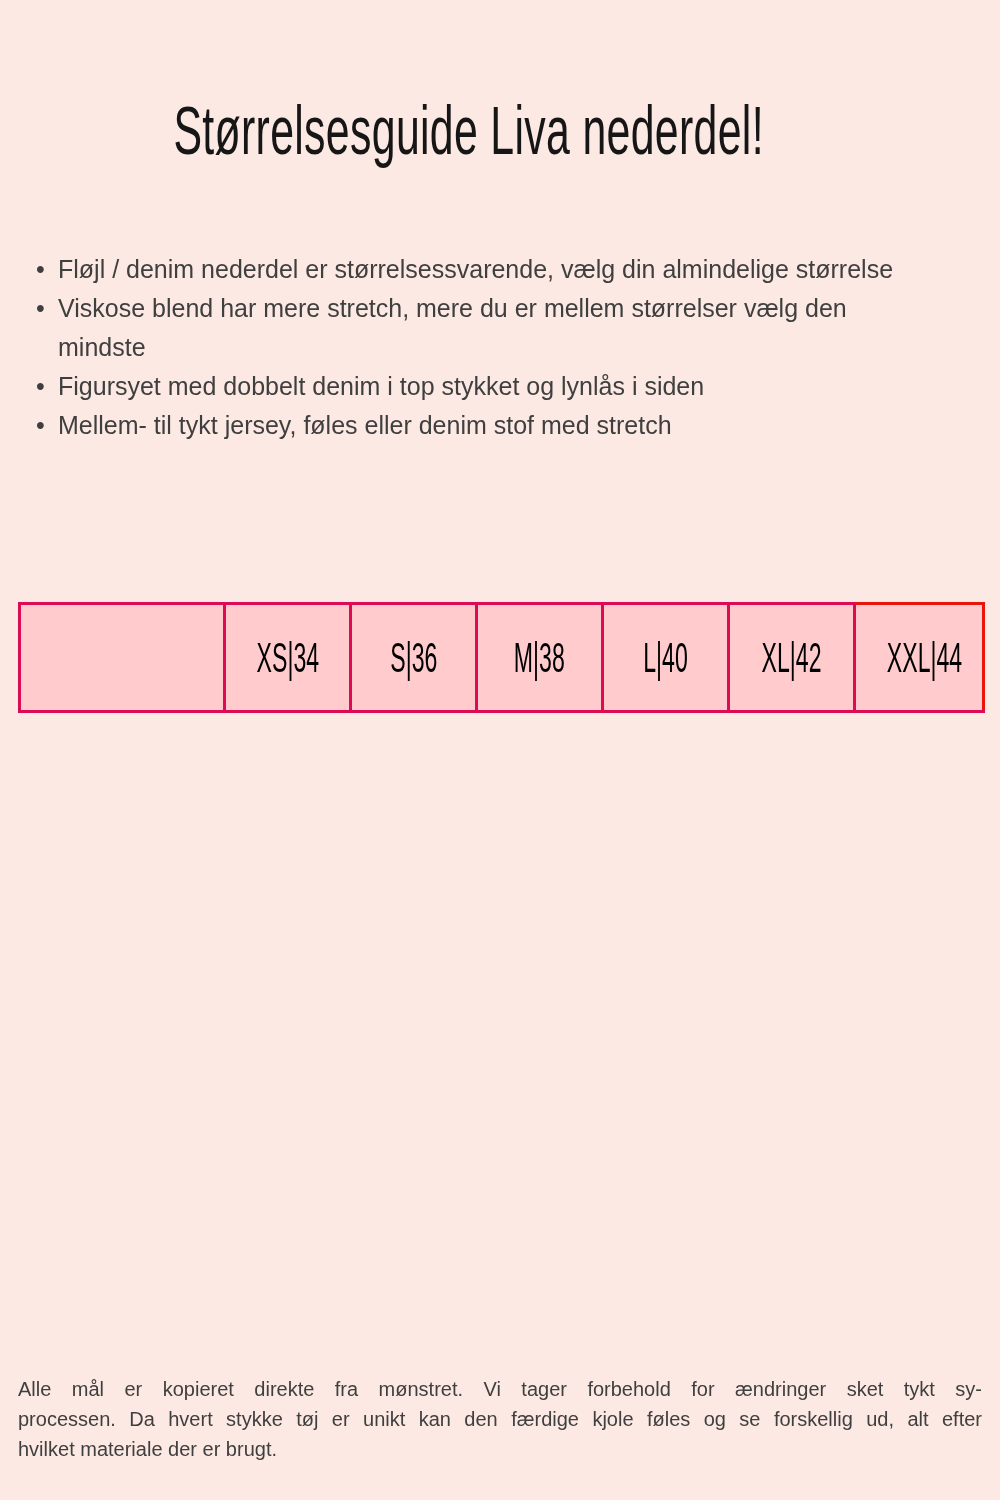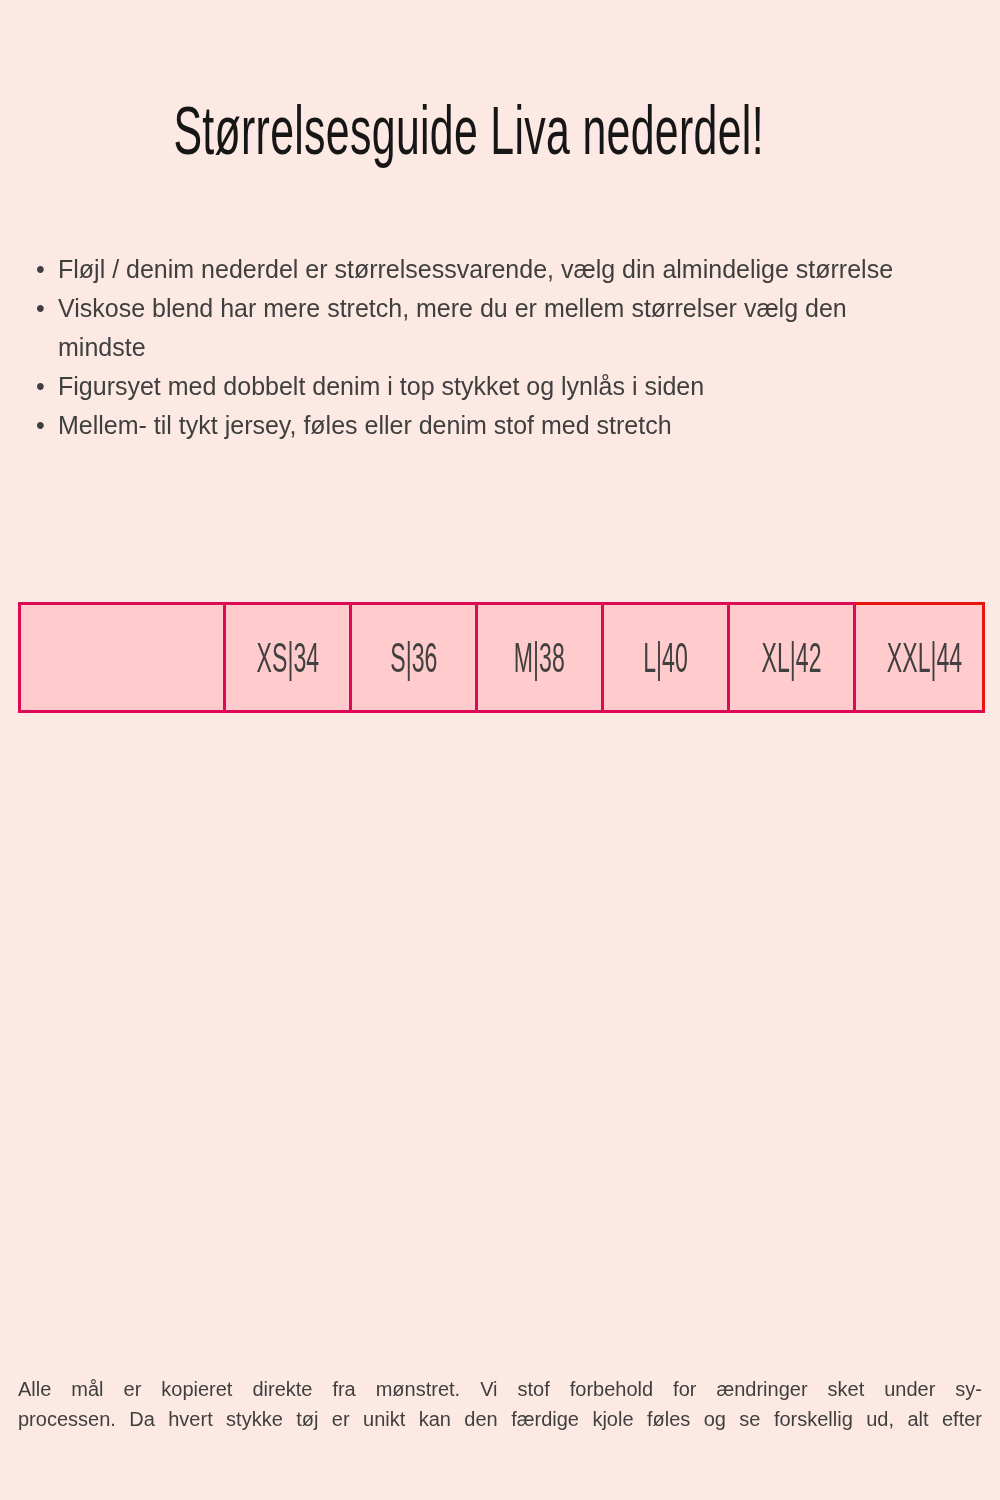--- a/index.html
+++ b/index.html
@@ -65,21 +65,21 @@
     top: 602px;
     left: 18px;
     border-collapse: collapse;
     table-layout: fixed;
     width: 964px;
   }
   .size-table th, .size-table td {
     padding: 0;
     text-align: center;
     vertical-align: middle;
-    color: #404040;
+    color: #000000;
     font-weight: 400;
   }
   .size-table .cell-text {
     display: inline-block;
     font-size: 42px;
     white-space: nowrap;
     transform: scaleX(0.55);
     transform-origin: center;
   }
   .size-table tr.header-row th {
@@ -145,15 +145,16 @@
     <th><span class="cell-text">S|36</span></th>
     <th><span class="cell-text">M|38</span></th>
     <th><span class="cell-text">L|40</span></th>
     <th><span class="cell-text">XL|42</span></th>
     <th class="last-col"><span class="cell-text">XXL|44</span></th>
   </tr>
 </tbody>
   </table>
 
 <div class="footer">
-  <div class="just">Alle mål er kopieret direkte fra mønstret. Vi stof forbehold for ændringer sket under sy-</div>
+  <div class="just">Alle mål er kopieret direkte fra mønstret. Vi tager forbehold for ændringer sket tykt sy-</div>
   <div class="just">processen. Da hvert stykke tøj er unikt kan den færdige kjole føles og se forskellig ud, alt efter</div>
+  <div class="plain">hvilket materiale der er brugt.</div>
 </div>
 
 </body></html>

